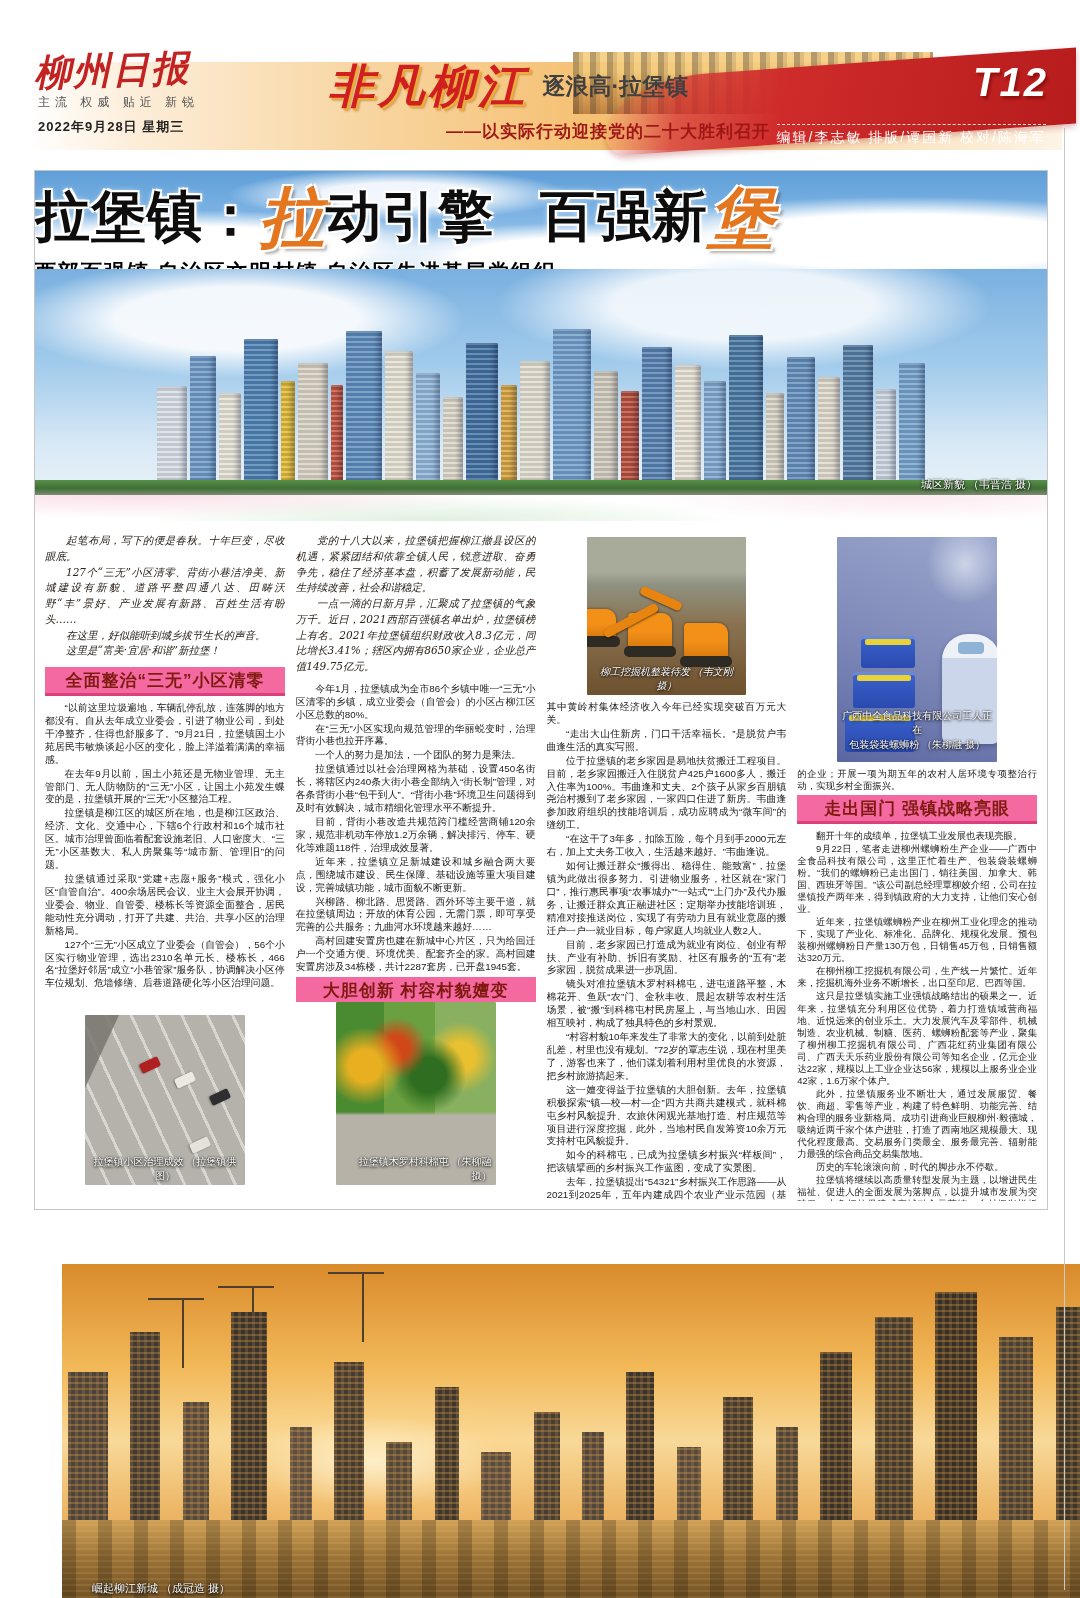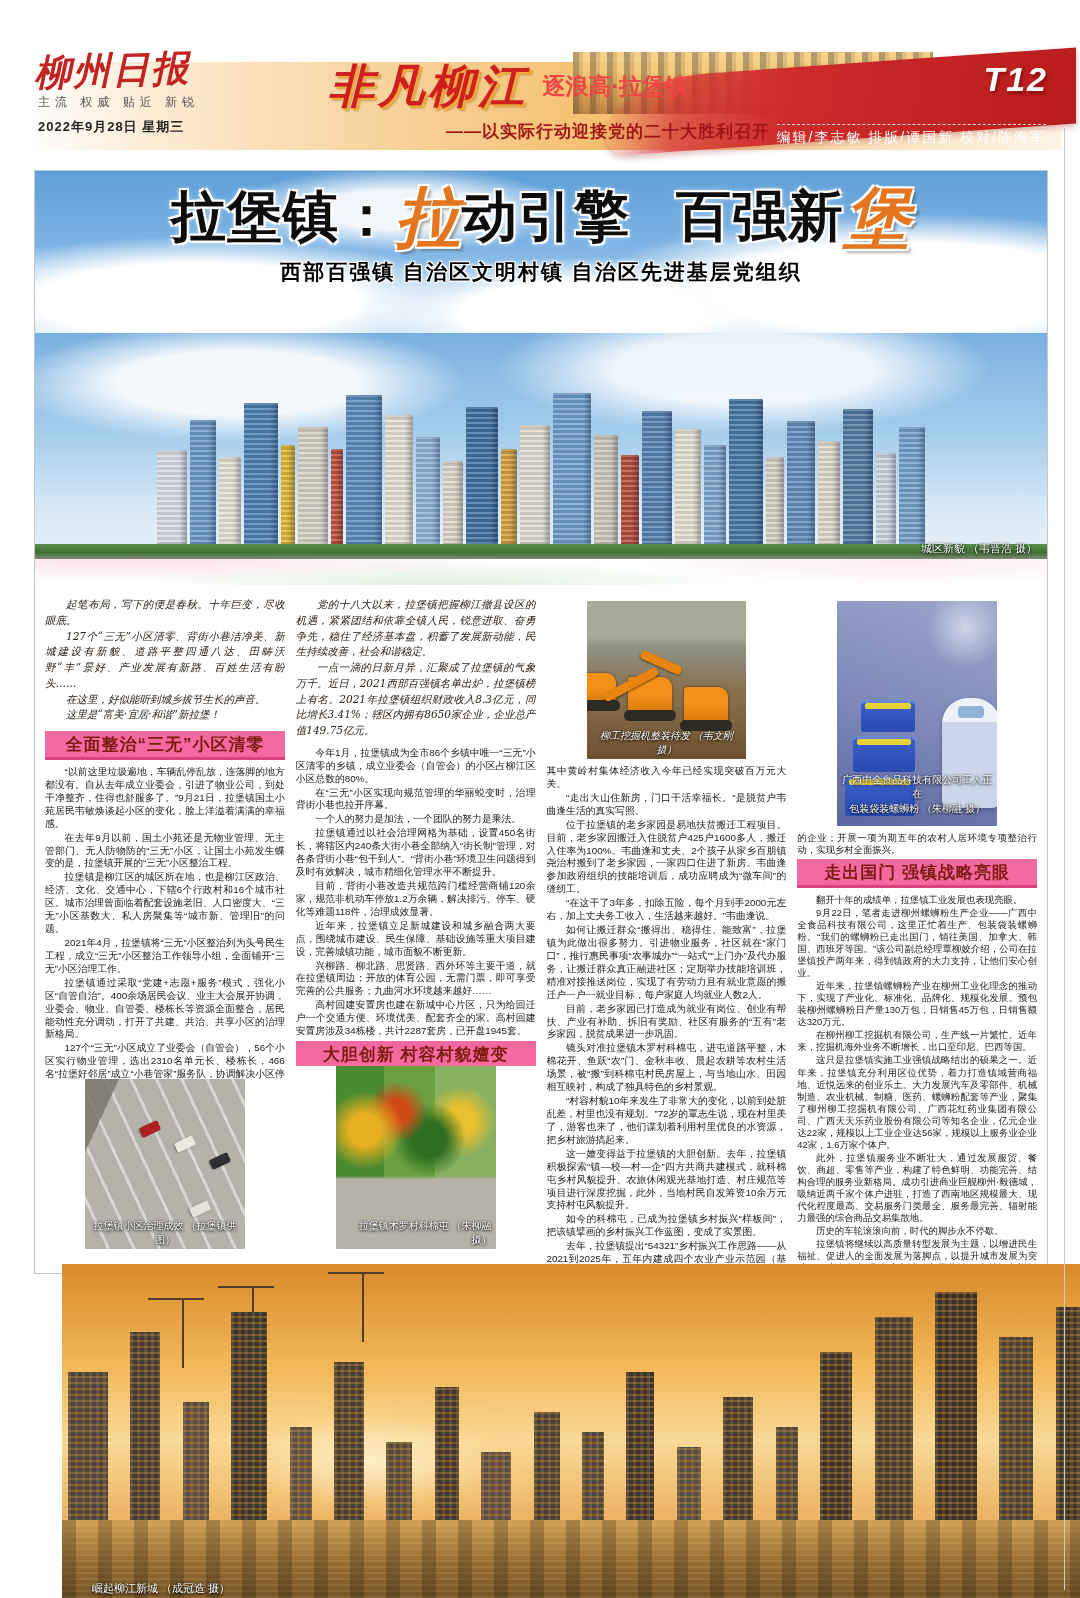--- a/index.html
+++ b/index.html
@@ -15,34 +15,34 @@
     background:
       repeating-linear-gradient(90deg,rgba(70,55,40,.40) 0 6px,rgba(125,95,60,.22) 6px 10px,rgba(0,0,0,0) 10px 17px),
       linear-gradient(180deg,#f4cd7e 0 30%,#e2a656 60%,#b97c40 100%);}
   .paper-name{position:absolute;left:6px;top:-4px;font-family:"DejaVu Serif",serif;font-style:italic;
     font-weight:bold;font-size:37px;color:#c32222;letter-spacing:2px;transform:rotate(-2deg);z-index:3;}
   .mh-slogan{position:absolute;left:10px;top:44px;font-size:12px;color:#555;letter-spacing:5px;z-index:3;font-weight:normal;}
   .mh-date{position:absolute;left:10px;top:68px;font-size:13px;color:#222;font-weight:bold;letter-spacing:1px;z-index:3;}
   .series-wrap{position:absolute;left:300px;top:6px;white-space:nowrap;z-index:4;}
   .series-title{font-family:"DejaVu Serif",serif;font-style:italic;font-weight:900;font-size:46px;color:#cf1f1f;
     letter-spacing:4px;text-shadow:2px 2px 0 #efac3a,3px 3px 2px rgba(120,60,0,.35);}
-  .series-sub{font-size:23px;font-weight:900;color:#ef4444;margin-left:10px;vertical-align:8px;}
+  .series-sub{font-size:23px;font-weight:900;color:#404040;margin-left:10px;vertical-align:8px;}
   .tagline{position:absolute;left:418px;top:70px;font-size:17px;font-weight:900;color:#9e1616;z-index:4;letter-spacing:1px;}
   .ribbon{position:absolute;right:-14px;top:14px;width:470px;height:76px;z-index:2;transform:skewY(-4deg);
     background:linear-gradient(100deg,rgba(211,47,47,0) 0%,rgba(211,47,47,.75) 16%,#cf2b2b 38%,#b71c1c 100%);
     border-radius:140px 0 0 30px / 80px 0 0 26px;box-shadow:0 3px 6px rgba(150,20,20,.3);}
   .pageno{position:absolute;right:14px;top:10px;z-index:5;color:#fff;font-style:italic;font-weight:900;
-    font-size:34px;letter-spacing:2px;text-shadow:2px 3px 3px rgba(110,0,0,.55);}
+    font-size:40px;letter-spacing:2px;text-shadow:2px 3px 3px rgba(110,0,0,.55);}
   .staff{position:absolute;right:16px;top:74px;z-index:5;color:#fff;font-size:14px;letter-spacing:2px;
     border-top:1px dashed rgba(255,255,255,.85);padding-top:4px;}
 
   
   .frame{position:absolute;top:170px;left:34px;width:1012px;border:1px solid #c6c6c6;background:#fff;}
 
-  .headline-area{position:relative;height:162px;overflow:hidden;text-align:center;
+  .headline-area{position:relative;height:98px;overflow:hidden;text-align:left;
     background:
       radial-gradient(38% 55% at 16% 80%, #ffffff 0 42%, rgba(255,255,255,0) 72%),
       radial-gradient(30% 50% at 54% 88%, #ffffff 0 40%, rgba(255,255,255,0) 70%),
       radial-gradient(42% 62% at 86% 72%, #ffffff 0 45%, rgba(255,255,255,0) 74%),
       radial-gradient(26% 40% at 36% 24%, rgba(255,255,255,.9) 0 30%, rgba(255,255,255,0) 65%),
       linear-gradient(180deg,#5f9fd8 0%,#7db3e4 45%,#b9d9f2 100%);}
   .main-title{margin:10px 0 0;font-size:55px;font-weight:900;letter-spacing:1px;color:#0d0d0d;line-height:1.1;
     text-shadow:2px 2px 0 #fff,-2px -2px 0 #fff,2px -2px 0 #fff,-2px 2px 0 #fff,0 0 6px #fff;}
   .main-title .orange{font-family:"DejaVu Serif",serif;font-style:italic;font-weight:900;color:#e4761f;
     font-size:66px;vertical-align:-5px;
@@ -230,21 +230,20 @@
           <div class="intro">
             <p>起笔布局，写下的便是春秋。十年巨变，尽收眼底。</p>
             <p>127个“三无”小区清零、背街小巷洁净美、新城建设有新貌、道路平整四通八达、田畴沃野“丰”景好、产业发展有新路、百姓生活有盼头……</p>
             <p>在这里，好似能听到城乡拔节生长的声音。</p>
             <p>这里是“富美·宜居·和谐”新拉堡！</p>
           </div>
           <h2 class="pink-head">全面整治“三无”小区清零</h2>
           <p class="body-p">“以前这里垃圾遍地，车辆乱停乱放，连落脚的地方都没有。自从去年成立业委会，引进了物业公司，到处干净整齐，住得也舒服多了。”9月21日，拉堡镇国土小苑居民韦敏焕谈起小区的变化，脸上洋溢着满满的幸福感。</p>
           <p class="body-p">在去年9月以前，国土小苑还是无物业管理、无主管部门、无人防物防的“三无”小区，让国土小苑发生蝶变的是，拉堡镇开展的“三无”小区整治工程。</p>
           <p class="body-p">拉堡镇是柳江区的城区所在地，也是柳江区政治、经济、文化、交通中心，下辖6个行政村和16个城市社区。城市治理曾面临着配套设施老旧、人口密度大、“三无”小区基数大、私人房聚集等“城市新、管理旧”的问题。</p>
-          <p class="body-p">2021年4月，拉堡镇将“三无”小区整治列为头号民生工程，成立“三无”小区整治工作领导小组，全面铺开“三无”小区治理工作。</p>
           <p class="body-p">拉堡镇通过采取“党建+志愿+服务”模式，强化小区“自管自治”。400余场居民会议、业主大会展开协调，业委会、物业、自管委、楼栋长等资源全面整合，居民能动性充分调动，打开了共建、共治、共享小区的治理新格局。</p>
           <p class="body-p">127个“三无”小区成立了业委会（自管会），56个小区实行物业管理，选出2310名单元长、楼栋长，466名“拉堡好邻居”成立“小巷管家”服务队，协调解决小区停车位规划、危墙修缮、后巷道路硬化等小区治理问题。</p>
         </div>
         <figure class="col-photo photo-bottom ph-parking" style="height:170px">
           <div class="car" style="left:60px;top:40px;background:#b02020"></div>
           <div class="car" style="left:95px;top:55px;background:#ece9e2"></div>
           <div class="car" style="left:130px;top:72px;background:#2e2e30"></div>
 
           <div class="car" style="left:110px;top:120px;background:#e4e2da"></div>
           <figcaption class="pcap">拉堡镇小区治理成效 （拉堡镇供图）</figcaption>

